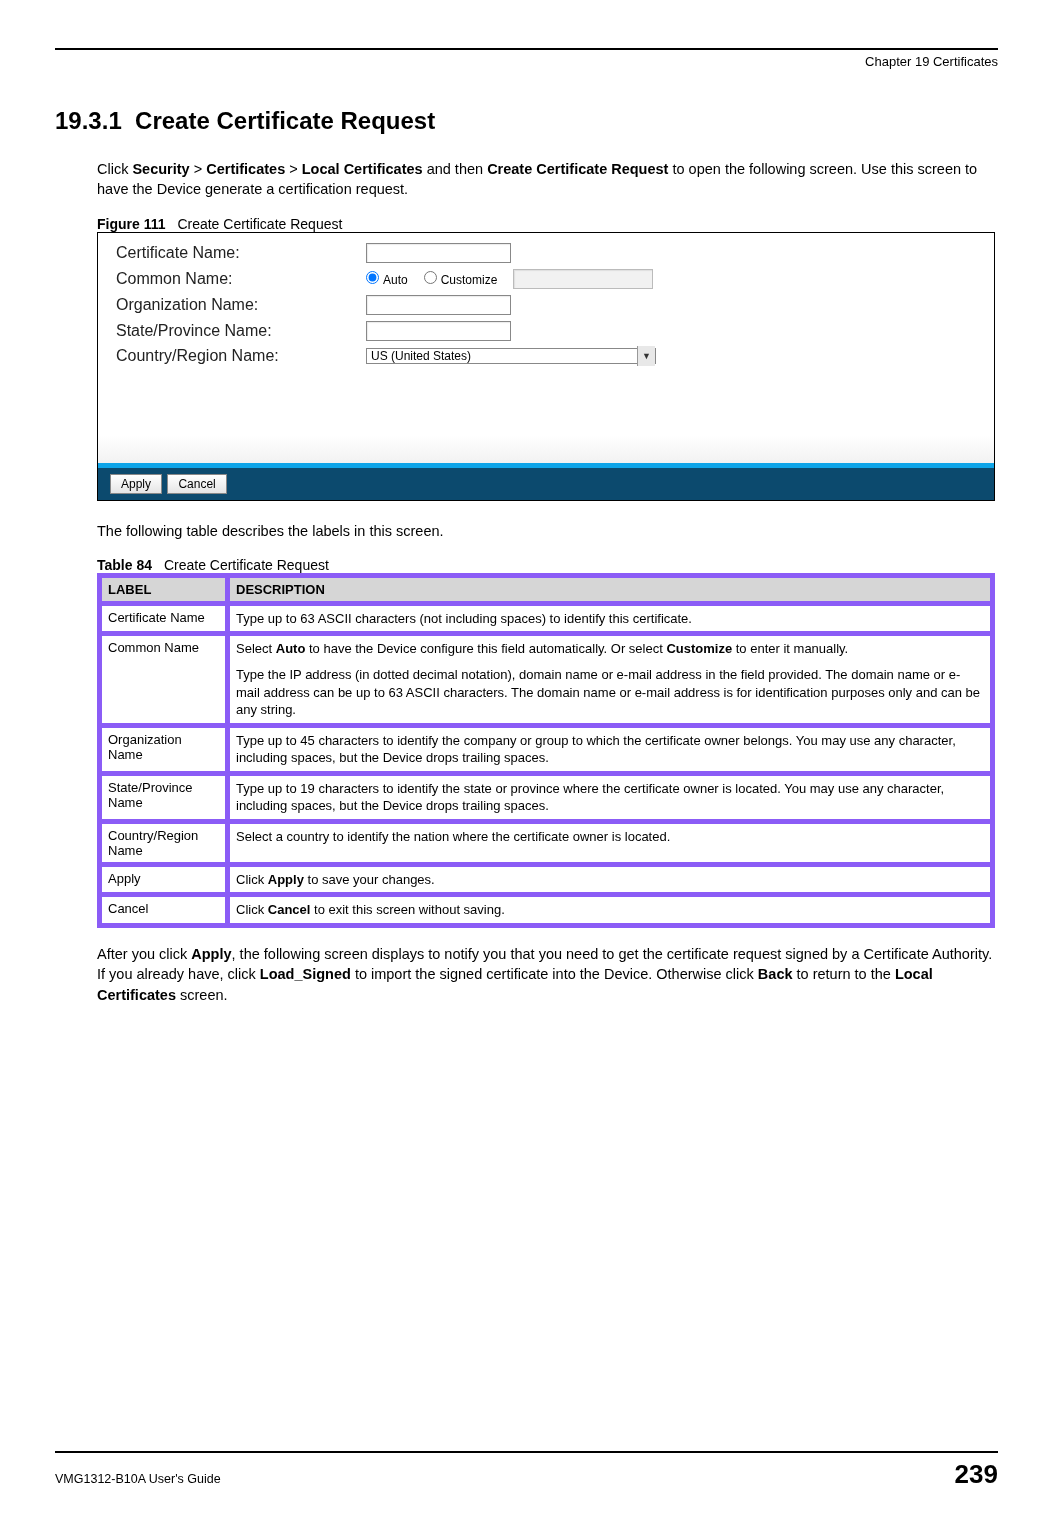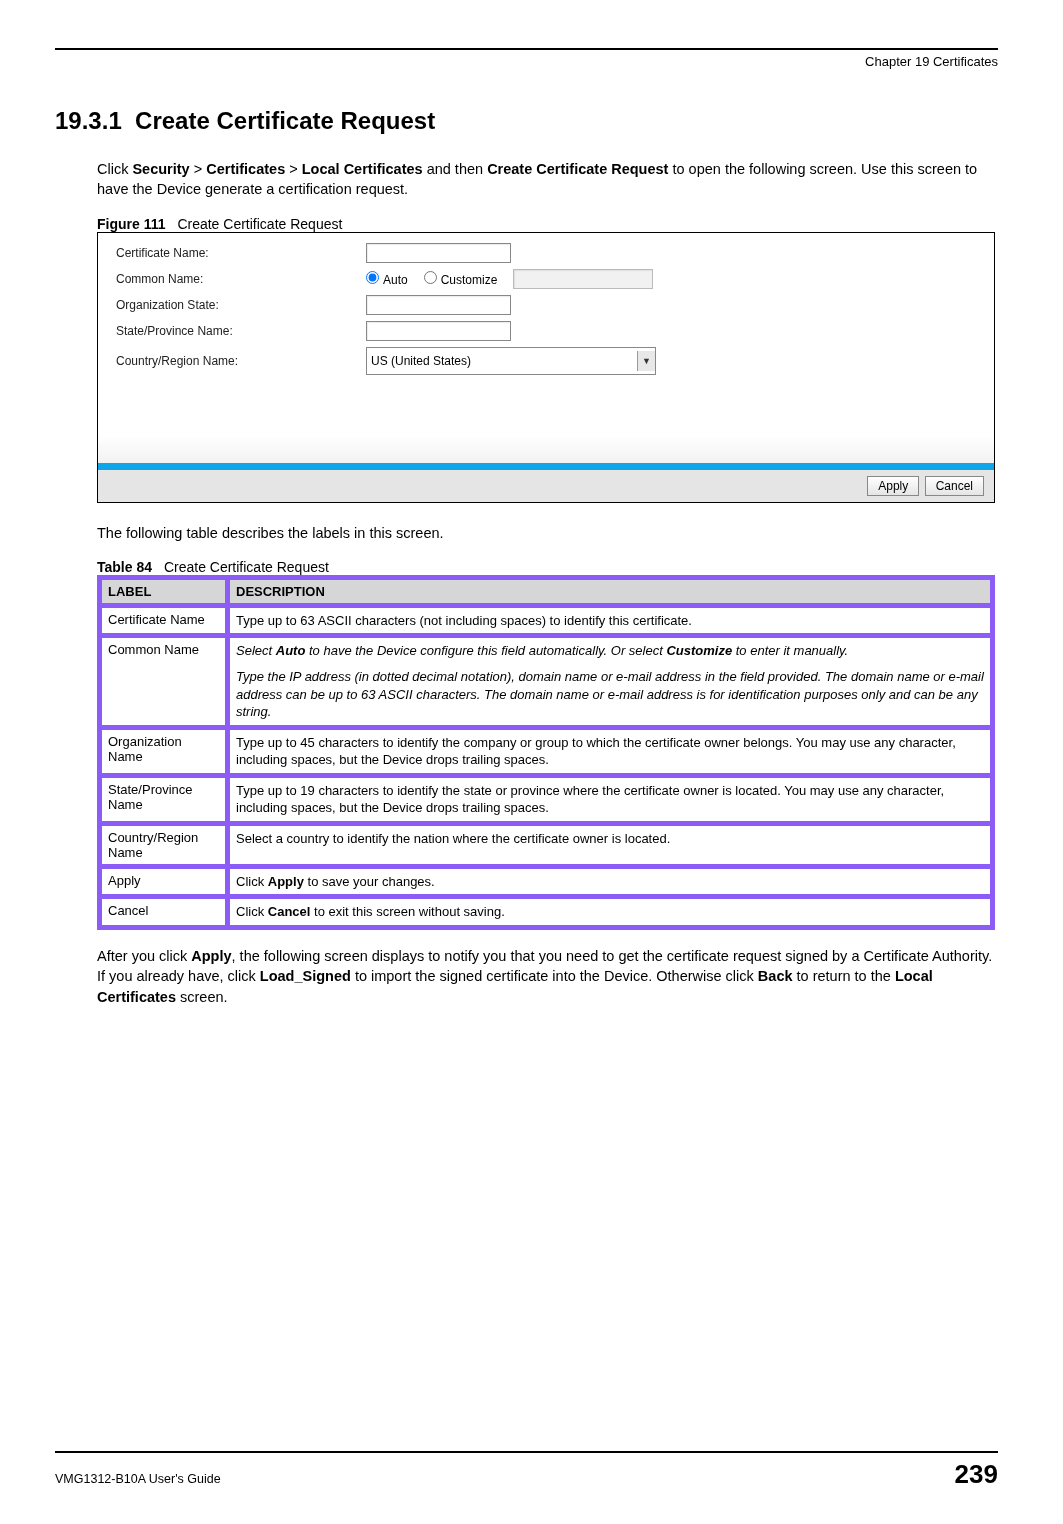--- a/index.html
+++ b/index.html
@@ -67,65 +67,64 @@
       background: linear-gradient(to bottom, #fff 0%, #fff 88%, #f2f2f2 100%);
     }
     .form-row {
       display: flex;
       align-items: center;
       margin-bottom: 6px;
     }
     .form-label {
       width: 250px;
       color: #222;
-      font-size: 12px;
+      font-size: 16px;
     }
     .text-input-sm {
       width: 145px;
       height: 20px;
       border: 1px solid #888;
       box-shadow: inset 1px 1px 1px rgba(0,0,0,0.08);
       font-size: 12px;
       padding: 0 3px;
       background: #fff;
     }
     .radio-group {
       display: flex;
       align-items: center;
       gap: 6px;
     }
     .radio-group label { margin-right: 10px; }
     .radio-group input[type=radio]{ margin-right:4px; }
     .select-box {
       width: 290px;
-      height: 28px;
+      height: 16px;
       border: 1px solid #888;
       background: #fff;
       display: flex;
       align-items: center;
       justify-content: space-between;
       padding-left: 4px;
       font-size: 12px;
     }
     .select-arrow {
       width: 18px;
       height: 20px;
       background: #e8e8e8;
       border-left: 1px solid #999;
       display: flex;
       align-items: center;
       justify-content: center;
       font-size: 9px;
       color: #333;
     }
     .ui-button-bar {
-      border-top: 7px solid #0ea5e9;
-      background: #e5e5e5;
+      border-top: 5px solid #0ea5e9;
+      background: #0c4a6e;
       padding: 6px 10px;
-      text-align: right;
     }
     .ui-button {
       display: inline-block;
       padding: 2px 10px;
       border: 1px solid #888;
       background: linear-gradient(#ffffff,#e5e5e5);
       font-size: 12px;
       margin-left: 2px;
       cursor: pointer;
     }
@@ -142,21 +141,21 @@
       border: 5px solid #8b5cf6;
       padding: 4px 6px;
       vertical-align: top;
       text-align: left;
     }
     .desc-table th {
       background: #d6d6d6;
       font-weight: bold;
     }
     .desc-table td.p { line-height: 1.35; }
-    .desc-table td.p p { margin-bottom: 8px; font-style: italic; }
+    .desc-table td.p p { margin-bottom: 8px; }
     .desc-table td.p p:last-child { margin-bottom: 0; }
     .col-label { width: 128px; }
 
     
     .footer {
       position: absolute;
       bottom: 46px;
       left: 55px;
       right: 65px;
     }
@@ -200,21 +199,21 @@
       </div>
       <div class="form-row">
         <div class="form-label">Common Name:</div>
         <div class="radio-group">
           <label><input type="radio" name="cn" checked="" style=""><span>Auto</span></label>
           <label><input type="radio" name="cn" style=""><span>Customize</span></label>
           <input type="text" class="text-input-sm" style="width: 140px; background: rgb(241, 241, 241); border-color: rgb(187, 187, 187);" disabled="">
         </div>
       </div>
       <div class="form-row">
-        <div class="form-label">Organization State:</div>
+        <div class="form-label">Organization Name:</div>
         <input type="text" class="text-input-sm" style="">
       </div>
       <div class="form-row">
         <div class="form-label">State/Province Name:</div>
         <input type="text" class="text-input-sm" style="">
       </div>
       <div class="form-row">
         <div class="form-label">Country/Region Name:</div>
         <div class="select-box">
           <span>US (United States)</span>

